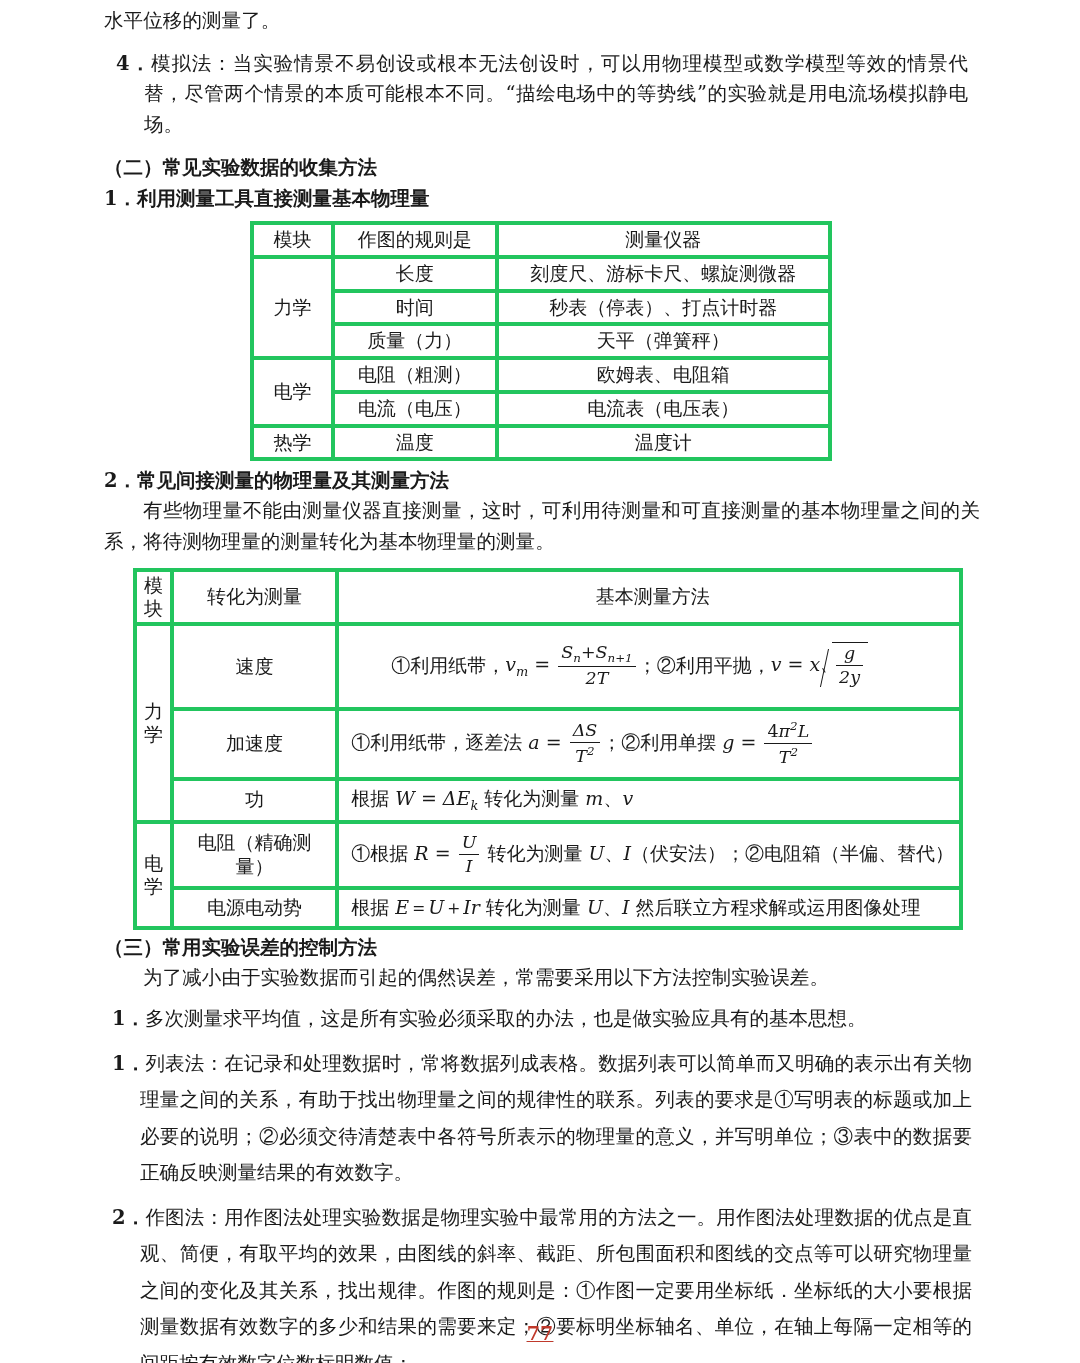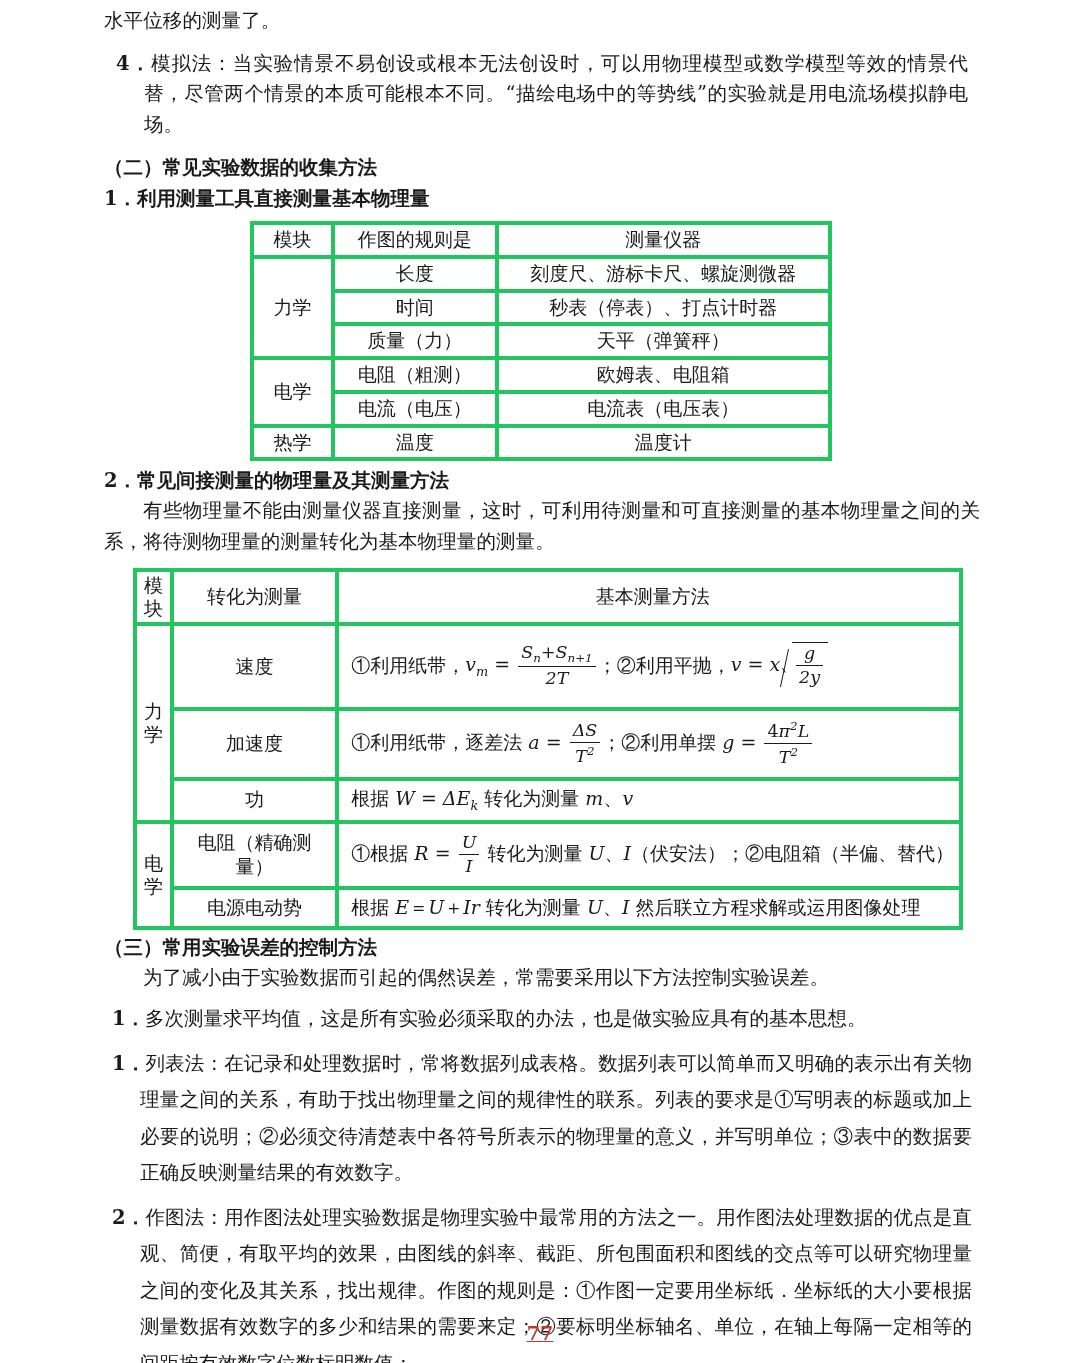--- a/index.html
+++ b/index.html
@@ -176,21 +176,21 @@
     display: inline-block;
     border-top: 1.2px solid #1a1a1a;
     padding: 1px 3px 0 2px;
   }
 
   .cellline {
     display: block;
     padding: 6px 0;
     white-space: nowrap;
   }
-  .cellline.tall { padding: 14px 0; }
+  .cellline.tall { padding: 14px 0; margin-left: 40px; }
 
   
   .footer {
     position: absolute;
     left: 0;
     right: 0;
     top: 1322px;
     text-align: center;
     text-decoration: underline;
   }

